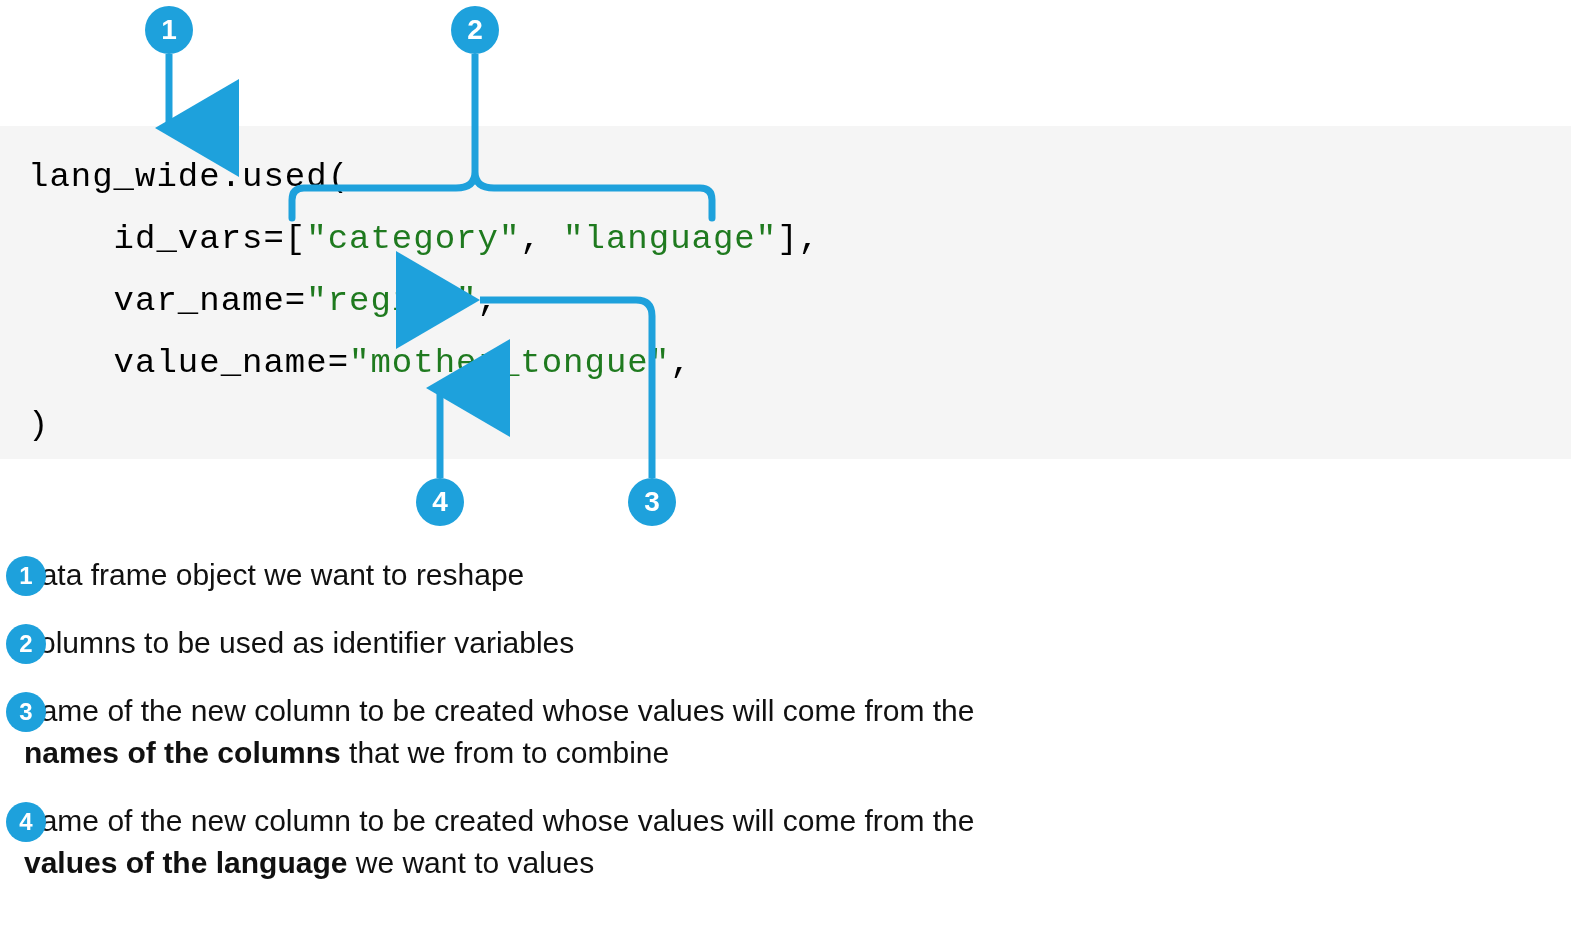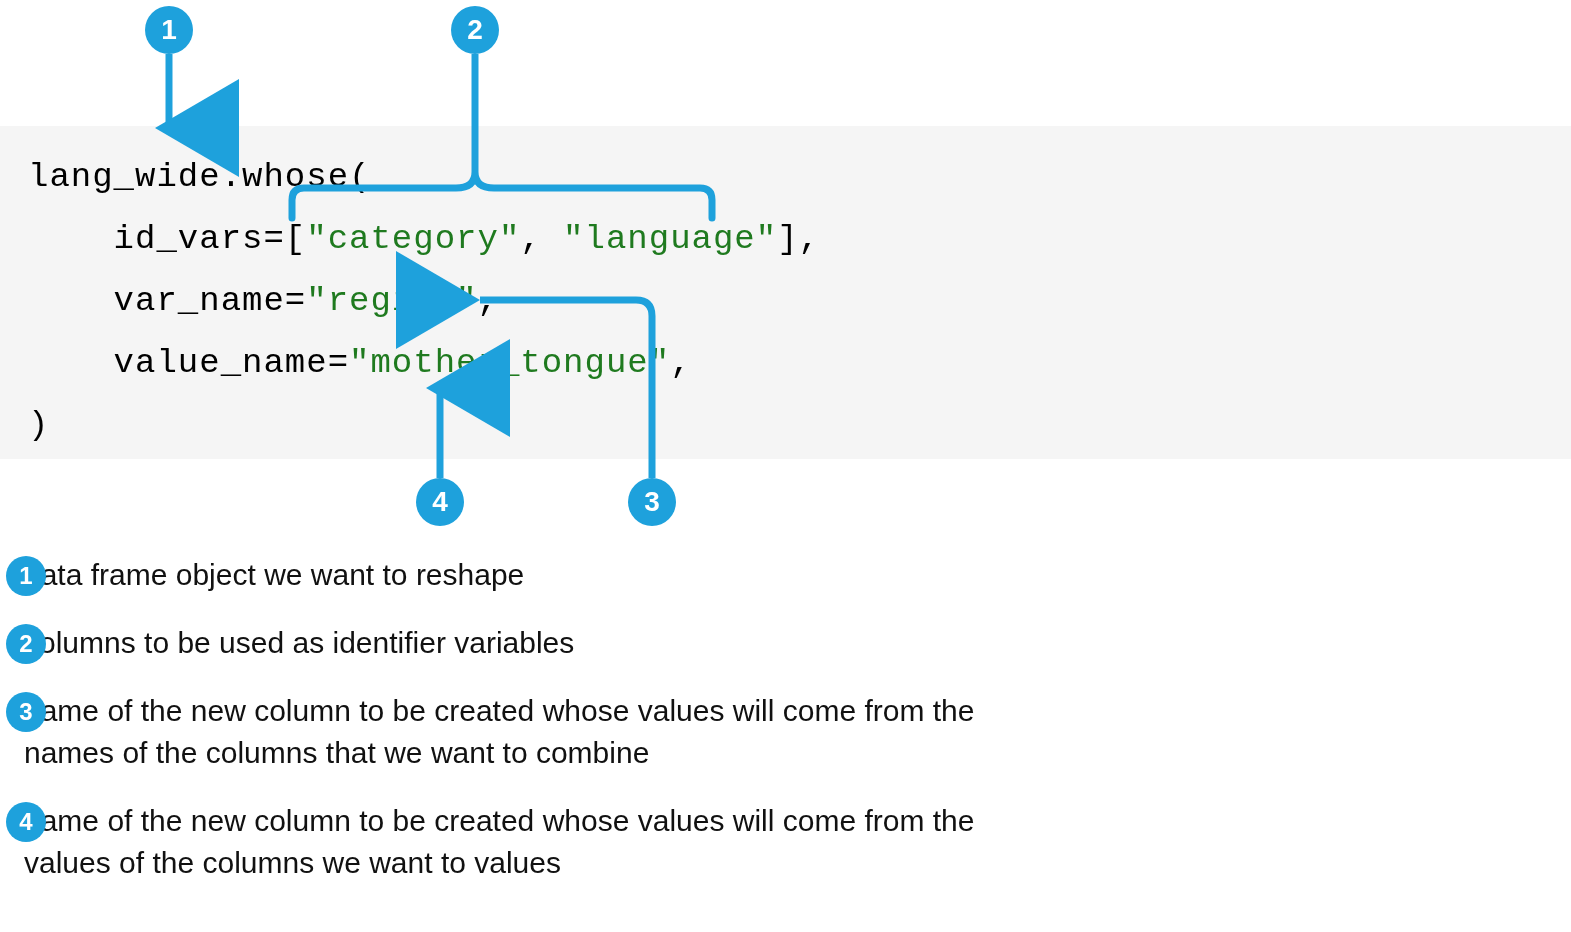--- a/index.html
+++ b/index.html
@@ -65,38 +65,38 @@
     flex: 0 0 40px;
     margin-top: 2px;
   }
   .legend-text {
     margin-left: 18px;
     font-size: 30px;
     line-height: 42px;
     color: #111;
     max-width: 1020px;
   }
-  .legend-text b { font-weight: 400; }
+  .legend-text b { font-weight: 700; }
 
   
   svg.overlay {
     position: absolute;
     left: 0;
     top: 0;
     width: 1571px;
     height: 560px;
     pointer-events: none;
   }
 </style>
 </head>
 <body>
 
 <div class="canvas">
 
-  <div class="code-block"><span>lang_wide</span><span>.whose(</span>
+  <div class="code-block"><span>lang_wide</span><span>.used(</span>
 <span>    id_vars=[</span><span class="str">"category"</span><span>, </span><span class="str">"language"</span><span>],</span>
 <span>    var_name=</span><span class="str">"region"</span><span>,</span>
 <span>    value_name=</span><span class="str">"mother_tongue"</span><span>,</span>
 <span>)</span></div>
 
   <svg class="overlay" viewBox="0 0 1571 560">
     <defs>
       <marker id="arrowhead-down" markerWidth="14" markerHeight="14" refX="7" refY="10" orient="auto">
         <path d="M0,0 L14,0 L7,12 Z" fill="#1ea1dc"></path>
       </marker>
@@ -153,23 +153,23 @@
     <div class="legend-row">
       <div class="bullet">
           <span>2</span>
         </div>
       <div class="legend-text">columns to be used as identifier variables</div>
     </div>
     <div class="legend-row">
       <div class="bullet">
           <span>3</span>
         </div>
-      <div class="legend-text"><span>name of the new column to be created whose values will come from the </span><b>names of the columns</b><span> that we want to combine</span></div>
+      <div class="legend-text"><span>name of the new column to be created whose values will come from the </span><b>names of the columns</b><span> that we from to combine</span></div>
     </div>
     <div class="legend-row">
       <div class="bullet">
           <span>4</span>
         </div>
-      <div class="legend-text"><span>name of the new column to be created whose values will come from the </span><b>values of the columns</b><span> we want to values</span></div>
+      <div class="legend-text"><span>name of the new column to be created whose values will come from the </span><b>values of the language</b><span> we want to values</span></div>
     </div>
   </div>
 
 </div>
 
 </body></html>

